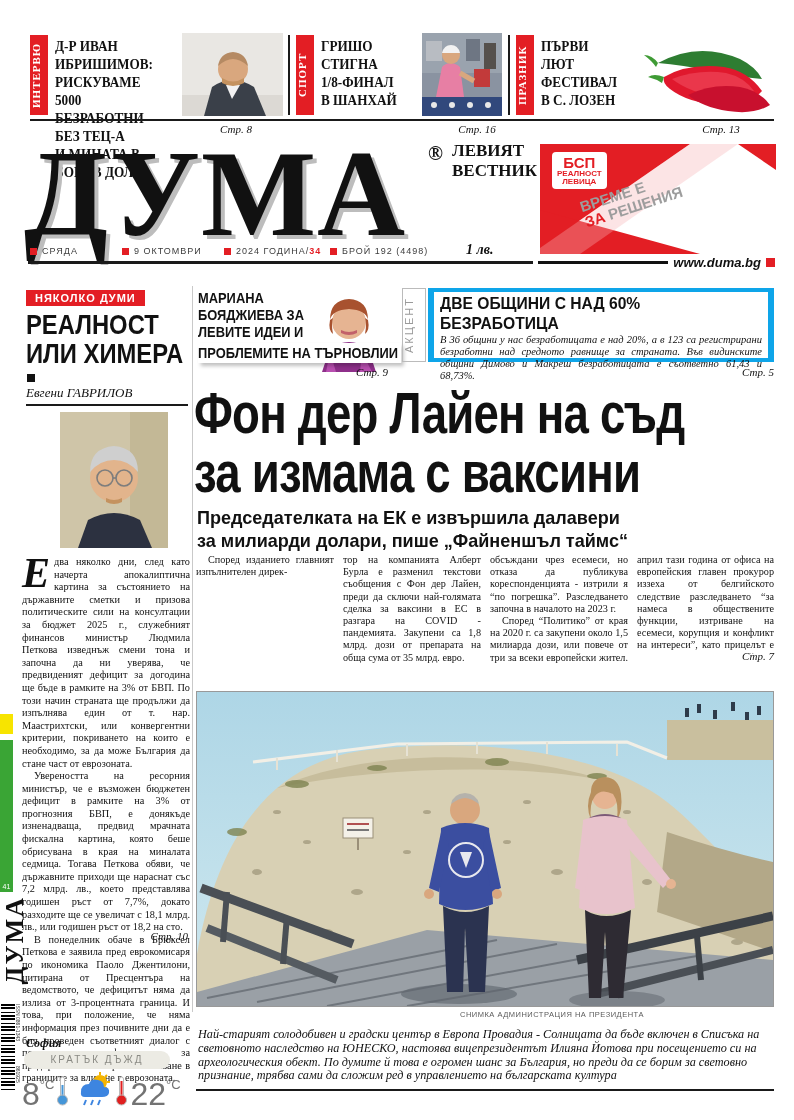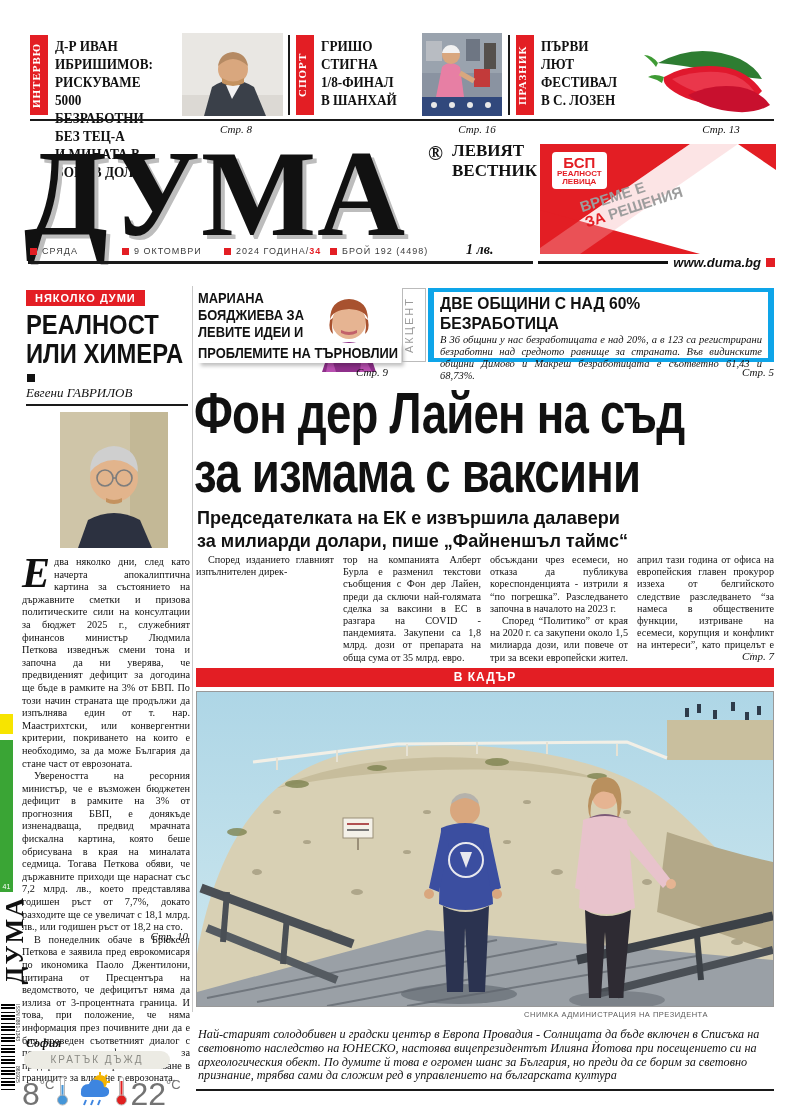--- a/index.html
+++ b/index.html
@@ -49,21 +49,21 @@
   
   .main-h{font-family:"Liberation Sans",sans-serif;font-weight:bold;font-size:57px;line-height:59px;
           letter-spacing:-1px;transform:scaleX(.8);width:126%;}
   .sub-h{font-family:"Liberation Sans",sans-serif;font-weight:bold;font-size:19px;line-height:23px;
          transform:scaleX(.95);width:106%;}
   .col{font-size:10.2px;line-height:12.2px;}
   .col p{margin:0;}
 
   .kadar{background:#e31e24;color:#fff;font-family:"Liberation Sans",sans-serif;font-weight:bold;
          font-size:12px;letter-spacing:1px;text-align:center;line-height:19px;}
-  .credit{font-family:"Liberation Sans",sans-serif;font-size:7.5px;letter-spacing:.5px;color:#5a5a5a;text-align:center;}
+  .credit{font-family:"Liberation Sans",sans-serif;font-size:7.5px;letter-spacing:.5px;color:#5a5a5a;text-align:left;}
   .caption{font-style:italic;font-size:12.2px;line-height:13.8px;}
 
   
   .condbar{background:#ecebe4;border-radius:9px;color:#8a8a84;font-family:"Liberation Sans",sans-serif;
            font-size:10px;letter-spacing:2px;text-align:center;line-height:18px;}
   .temp{font-family:"Liberation Sans",sans-serif;font-size:32px;line-height:34px;color:#737373;}
   .unit{font-size:13px;vertical-align:16px;}
 
   
   .vert-duma{writing-mode:vertical-rl;transform:rotate(180deg);font-weight:bold;font-size:26px;letter-spacing:2px;}
@@ -283,21 +283,20 @@
   </div>
   <div class="abs col jc" style="left:490px;top:554px;width:138px;height:112px;overflow:hidden;">
     <p>обсъждани чрез есемеси, но отказа да публикува кореспонденцията - изтрили я “по погрешка”. Разследването започна в началото на 2023 г.</p>
     <p class="indent">Според “Политико” от края на 2020 г. са закупени около 1,5 милиарда дози, или повече от три за всеки европейски жител. Още през</p>
   </div>
   <div class="abs col jc" style="left:637px;top:554px;width:137px;height:100px;overflow:hidden;">
     <p>април тази година от офиса на европейския главен прокурор иззеха от белгийското следствие разследването “за намеса в обществените функции, изтриване на есемеси, корупция и конфликт на интереси”, като прицелът е директно към Фон дер Лайен.</p>
   </div>
   <div class="abs pageref" style="left:690px;top:650px;width:84px;text-align:right;">Стр. 7</div>
 
-  <div class="abs kadar" style="left:196px;top:668px;width:578px;height:19px;">В КАДЪР</div>
 
   <svg class="abs" style="left:196px;top:691px;border:1px solid #999;" width="576" height="314">
     <defs>
       <linearGradient id="sky" x1="0" y1="0" x2="0" y2="1">
         <stop offset="0" stop-color="#aed6e6"></stop>
           <stop offset="1" stop-color="#cfe8ef"></stop>
       </linearGradient>
     </defs>
     <rect width="576" height="314" fill="url(#sky)"></rect>
 

